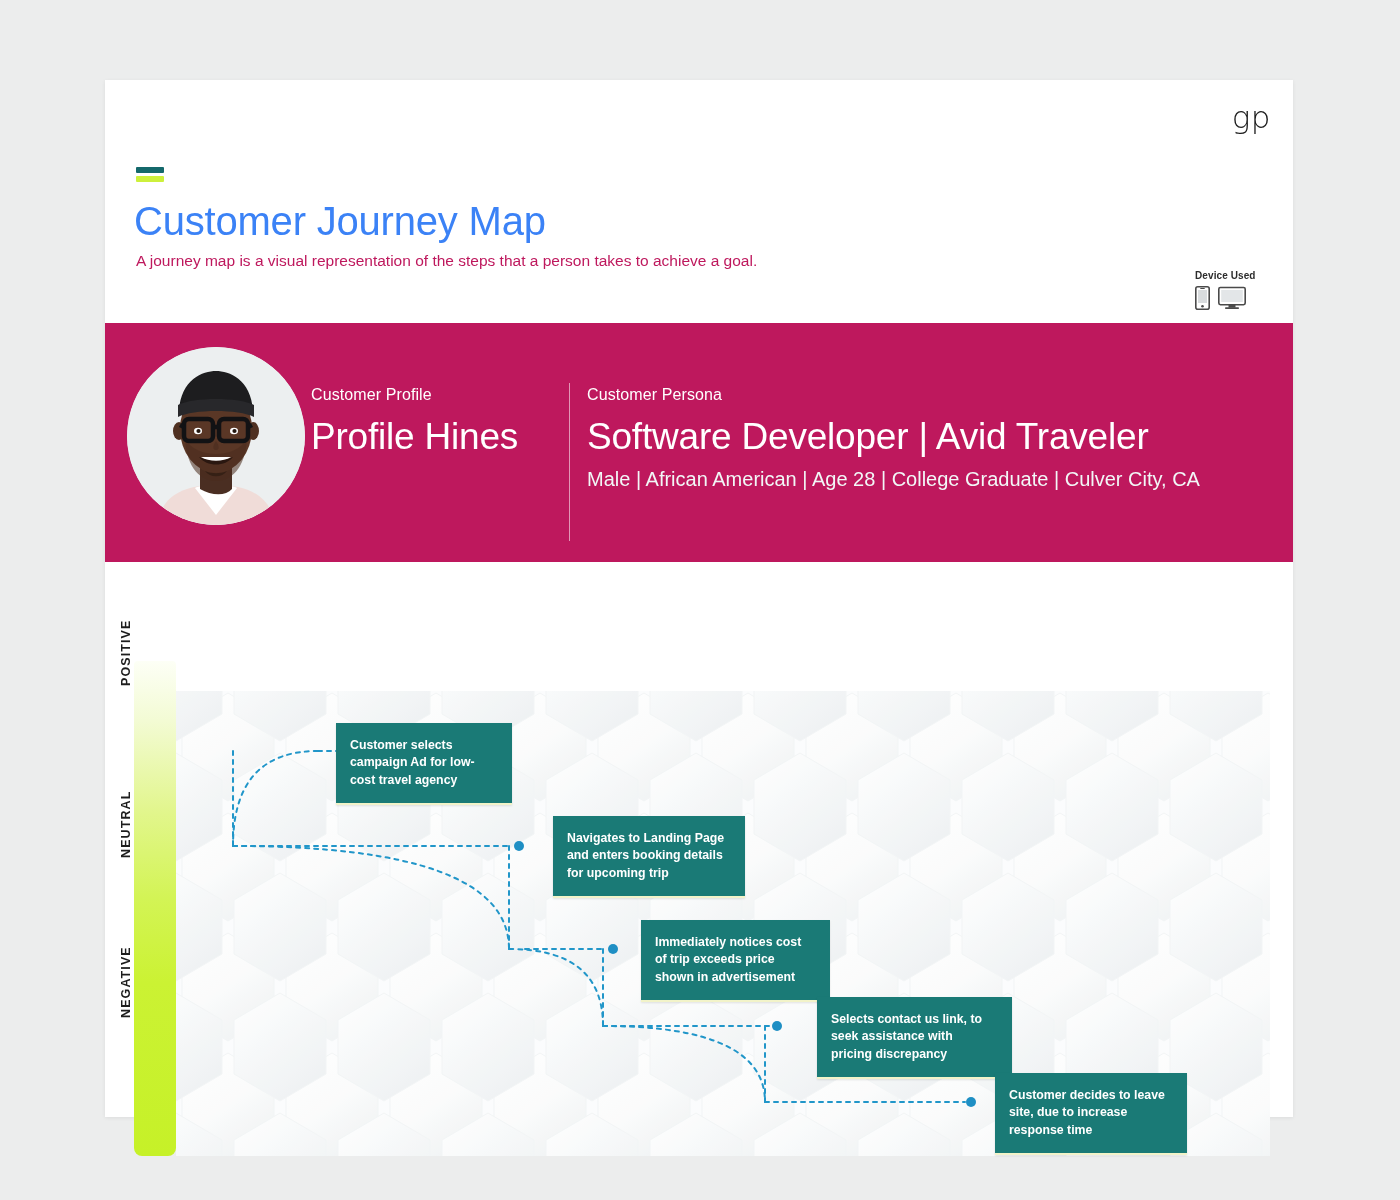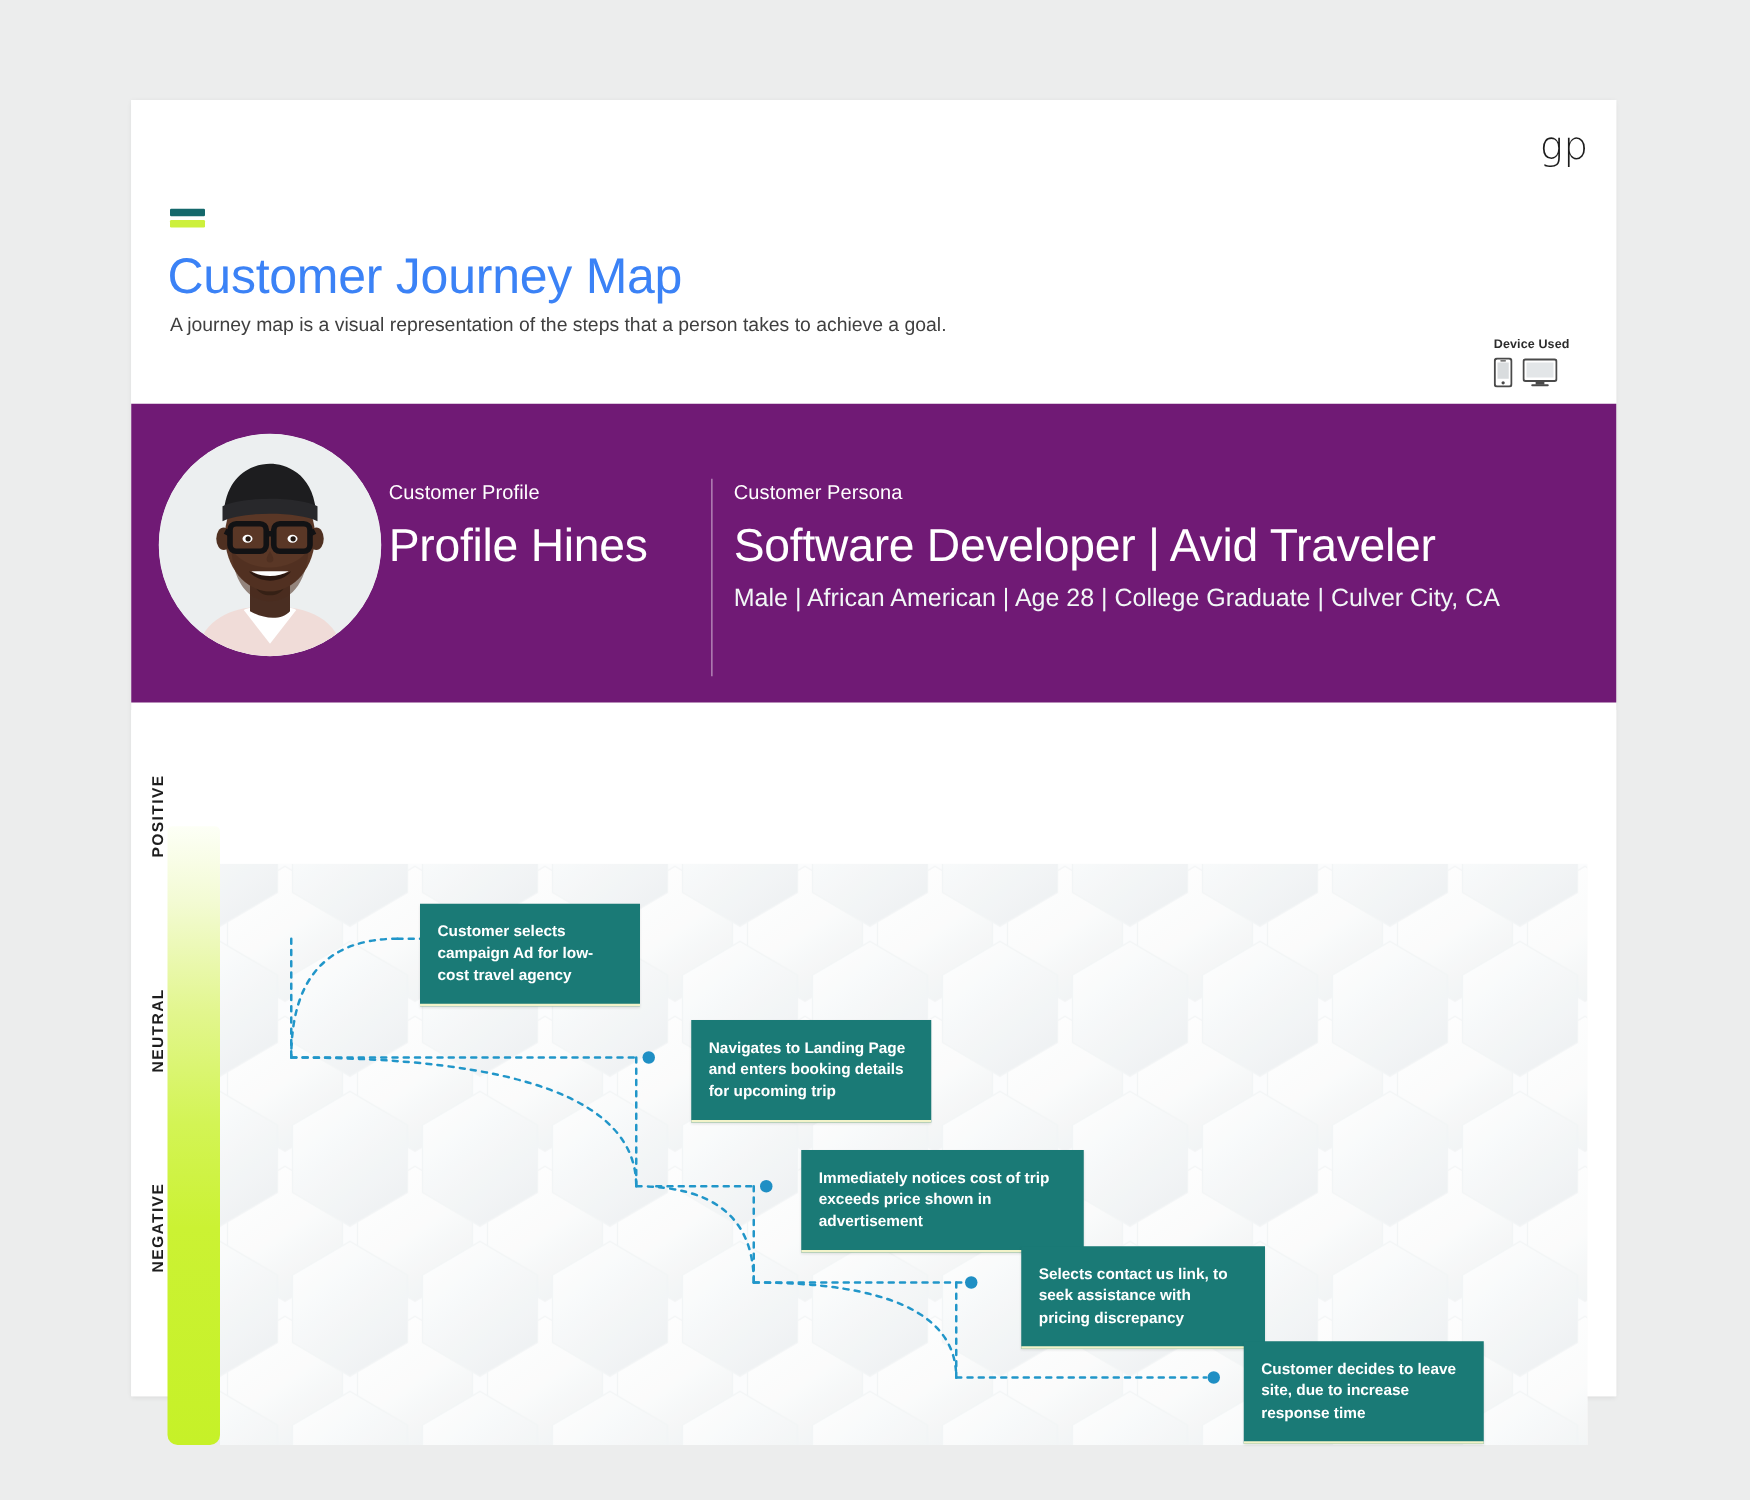--- a/index.html
+++ b/index.html
@@ -42,38 +42,38 @@
   .accent-bar.lime { background: #cdf03c; }
   #page-title {
     position: absolute; left: 29px; top: 119px;
     font-size: 40px; font-weight: 400;
     color: #3b82f6; letter-spacing: -0.2px;
     white-space: nowrap;
   }
   #page-subtitle {
     position: absolute; left: 31px; top: 172px;
     font-size: 15.5px; font-weight: 400;
-    color: #404040; white-space: nowrap;
+    color: #be185d; white-space: nowrap;
   }
   #device-block {
     position: absolute; right: 18px; top: 190px;
     width: 80px; text-align: left;
   }
   #device-label {
     font-size: 10px; font-weight: 700;
     color: #2c2c2c; letter-spacing: 0.1px;
     margin-bottom: 5px;
   }
   #device-icons { display: flex; align-items: flex-end; gap: 8px; }
 
   
   #persona-band {
     position: absolute; left: 0; top: 243px;
     width: 100%; height: 239px;
-    background: #701a75;
+    background: #be185d;
   }
   #avatar {
     position: absolute; left: 22px; top: 24px;
     width: 178px; height: 178px;
     border-radius: 50%;
     overflow: hidden;
     background: #eceff0;
   }
   #avatar svg { display: block; width: 178px; height: 178px; }
 
@@ -330,19 +330,19 @@
       <circle cx="414" cy="278" r="5" fill="#1f8fc4"></circle>
       <circle cx="508" cy="381" r="5" fill="#1f8fc4"></circle>
       <circle cx="672" cy="458" r="5" fill="#1f8fc4"></circle>
       <circle cx="866" cy="534" r="5" fill="#1f8fc4"></circle>
     </svg>
 
     <div class="step-box" style="left:231px; top:155px; width:176px;">Customer selects campaign Ad for low-cost travel agency</div>
 
     <div class="step-box" style="left:448px; top:248px; width:192px;">Navigates to Landing Page and enters booking details for upcoming trip</div>
 
-    <div class="step-box" style="left:536px; top:352px; width:226px;">Immediately notices cost of trip exceeds price shown in advertisement</div>
+    <div class="step-box" style="left:536px; top:352px; width:189px;">Immediately notices cost of trip exceeds price shown in advertisement</div>
 
     <div class="step-box" style="left:712px; top:429px; width:195px;">Selects contact us link, to seek assistance with pricing discrepancy</div>
 
     <div class="step-box" style="left:890px; top:505px; width:192px;">Customer decides to leave site, due to increase response time</div>
   </div>
 </div>
 
 </body></html>

